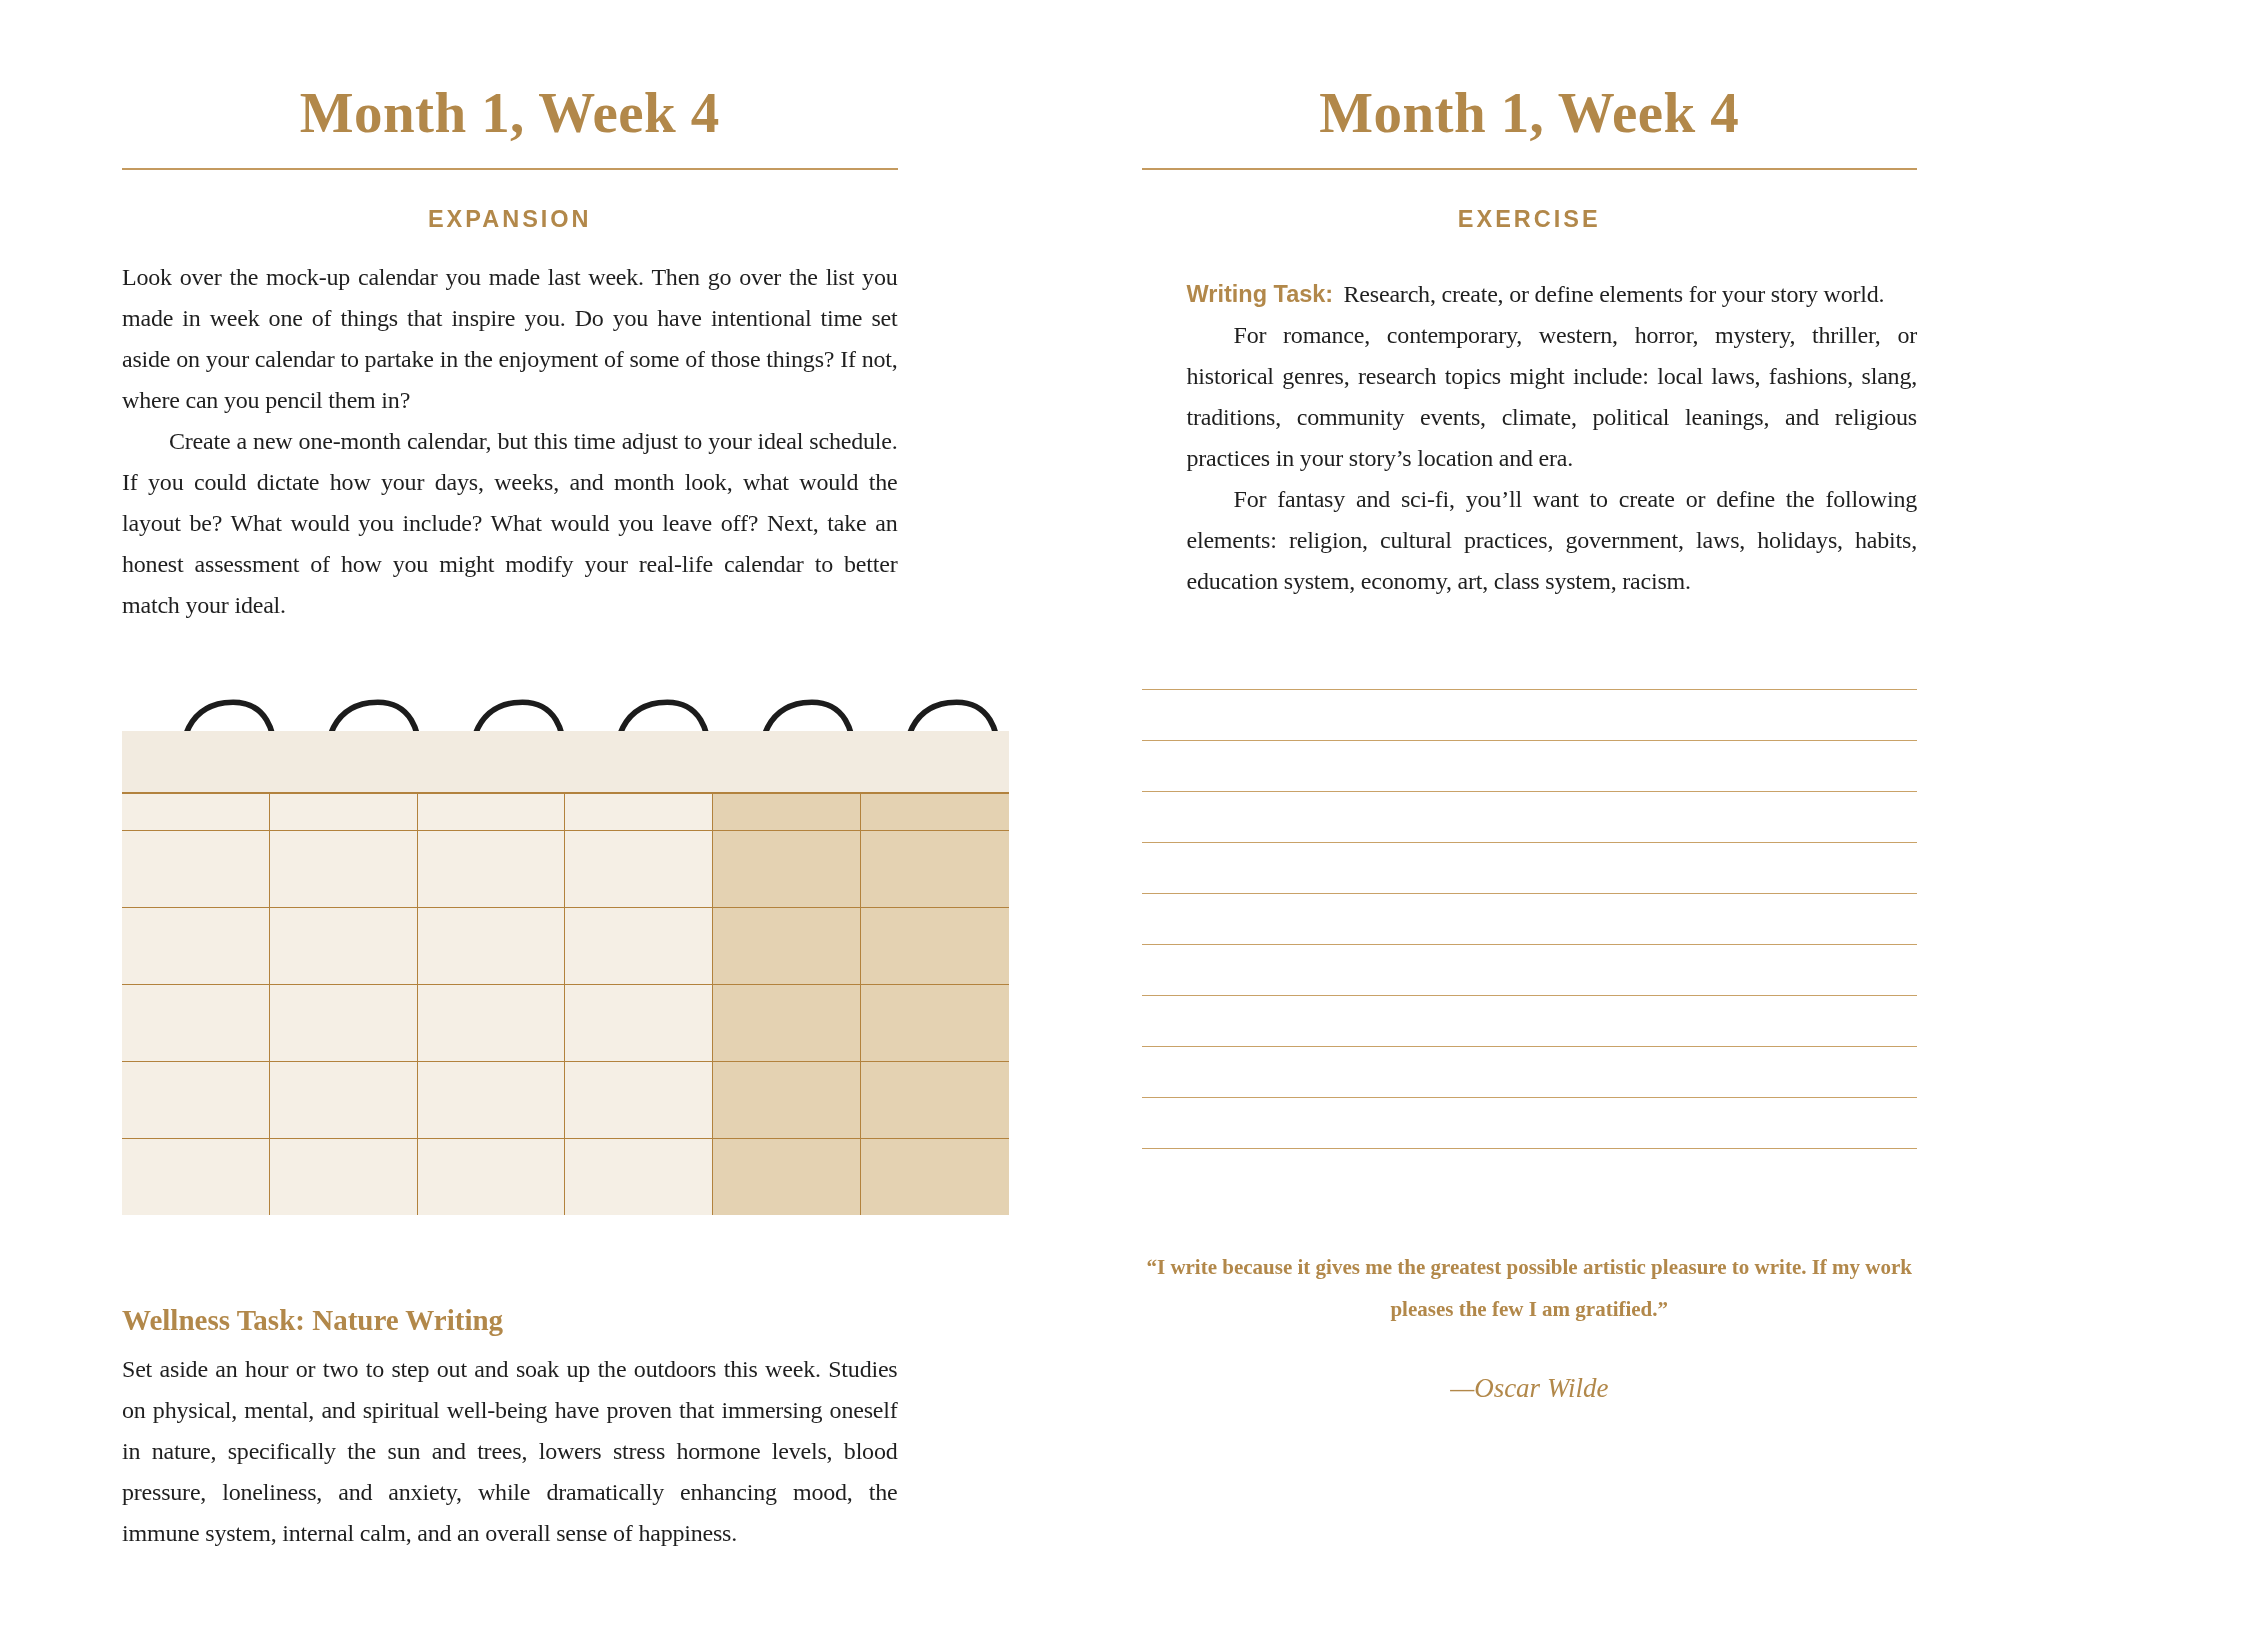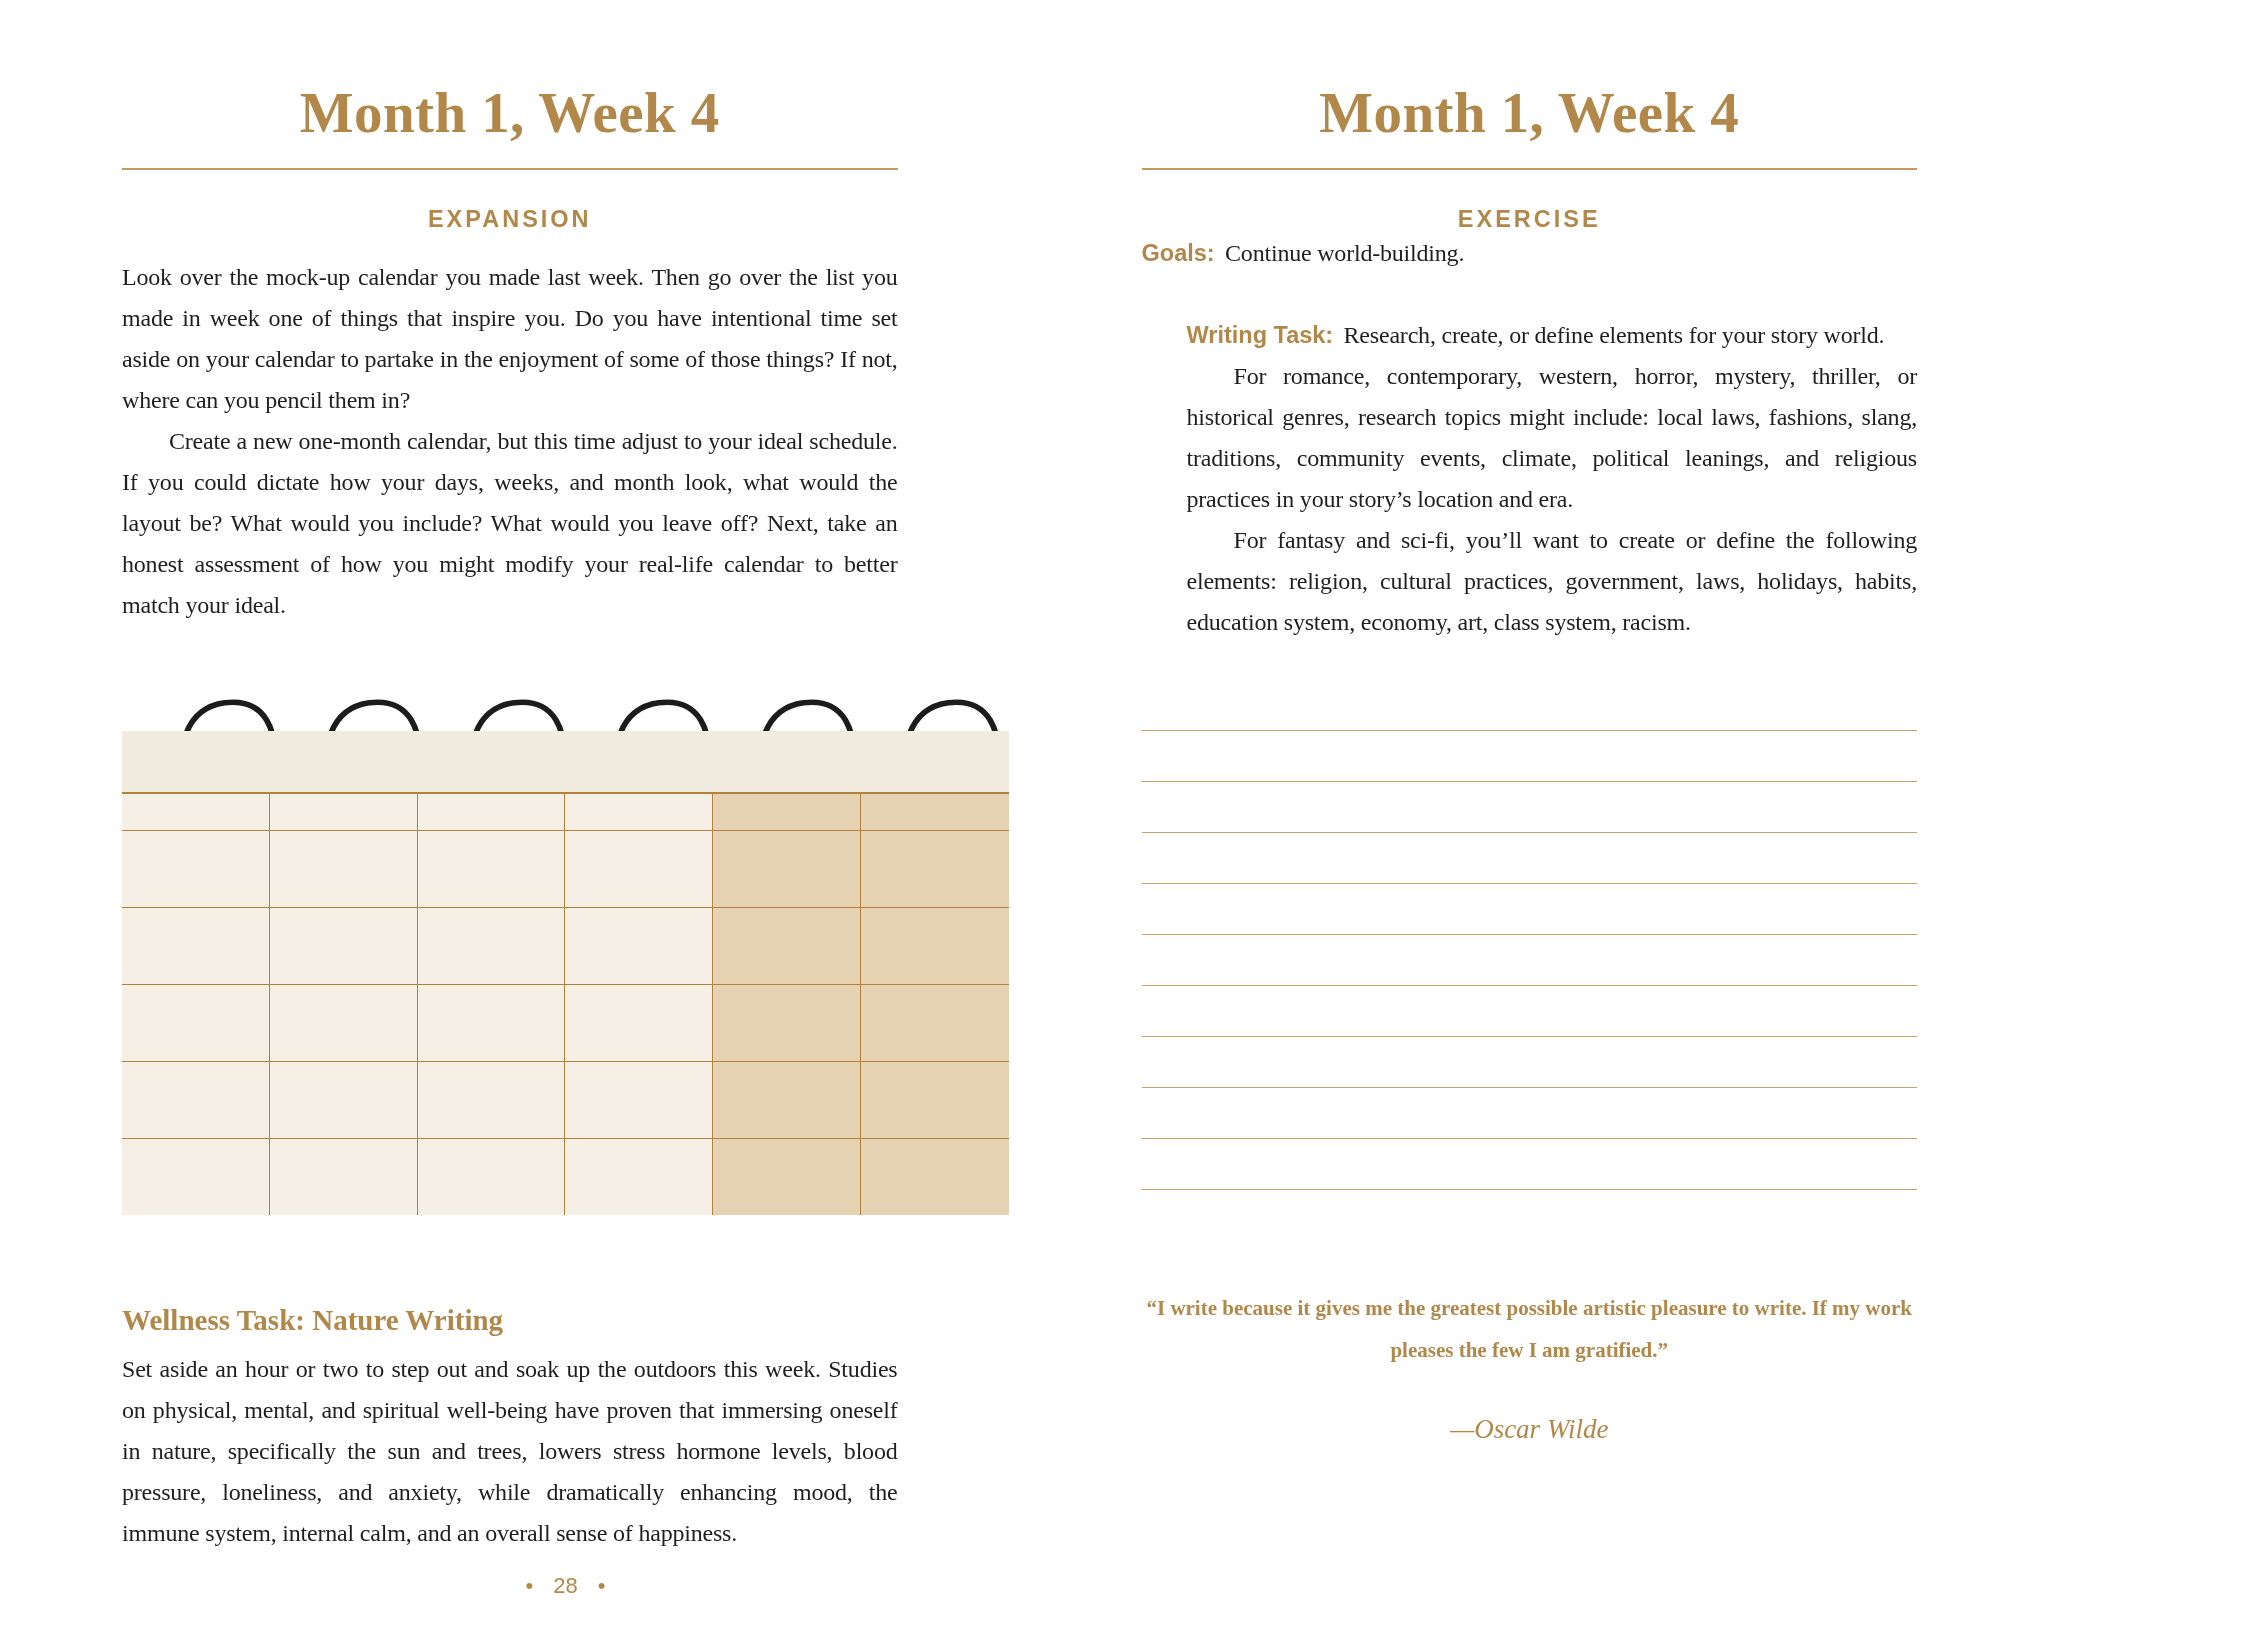--- a/index.html
+++ b/index.html
@@ -126,29 +126,27 @@
             <div class="cal-cell lastrow"></div>
             <div class="cal-cell lastrow"></div>
             <div class="cal-cell dark lastrow"></div>
             <div class="cal-cell dark lastcol lastrow"></div>
           </div>
       </div>
     </div>
 
     <h2 class="wellness">Wellness Task: Nature Writing</h2>
     <p class="body">Set aside an hour or two to step out and soak up the outdoors this week. Studies on physical, mental, and spiritual well-being have proven that immersing oneself in nature, specifically the sun and trees, lowers stress hormone levels, blood pressure, loneliness, and anxiety, while dramatically enhancing mood, the immune system, internal calm, and an overall sense of happiness.</p>
-    <div class="pagenum">• 28 •</div>
   </section>
 
   <section class="page">
     <h1 class="title">Month 1, Week 4</h1>
     <div class="rule"></div>
     <div class="section-label">EXERCISE</div>
 
-    <p class="body goals"><span class="label">Goals:</span><span>Continue world-building.</span></p>
 
     <div class="wt">
       <p class="body"><span class="label">Writing Task:</span><span>Research, create, or define elements for your story world.</span></p>
       <p class="body indent">For romance, contemporary, western, horror, mystery, thriller, or historical genres, research topics might include: local laws, fashions, slang, traditions, community events, climate, political leanings, and religious practices in your story’s location and era.</p>
       <p class="body indent">For fantasy and sci-fi, you’ll want to create or define the following elements: religion, cultural practices, government, laws, holidays, habits, education system, economy, art, class system, racism.</p>
     </div>
 
     <div id="ruled-lines">
         <div class="ruled-line"></div>
         <div class="ruled-line"></div>

